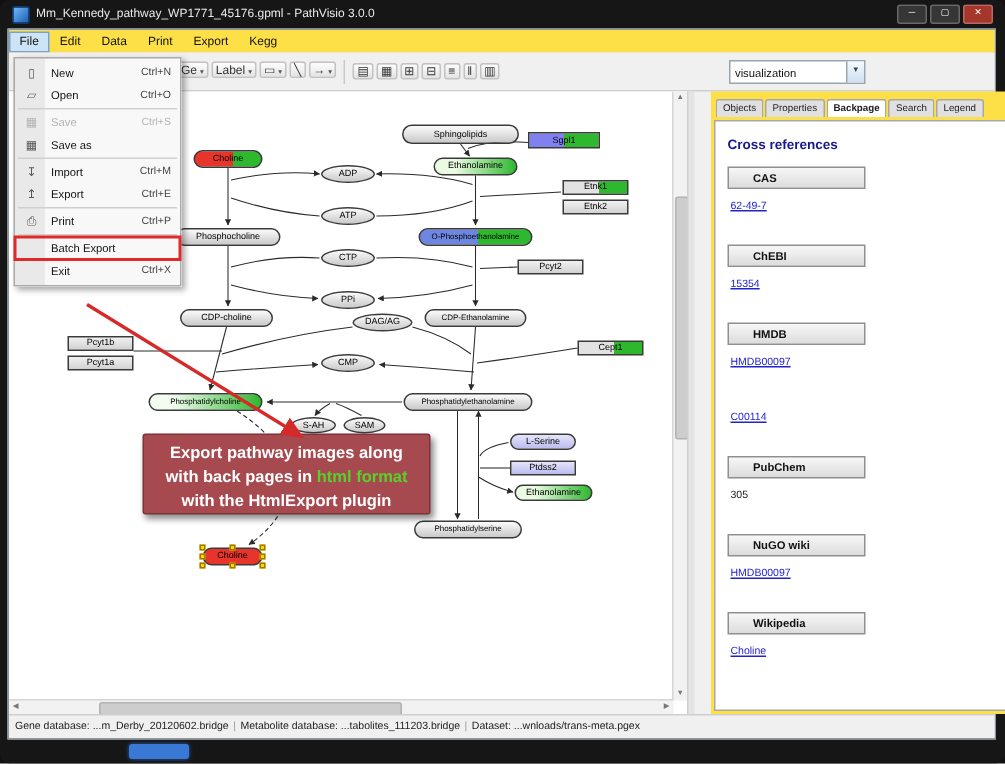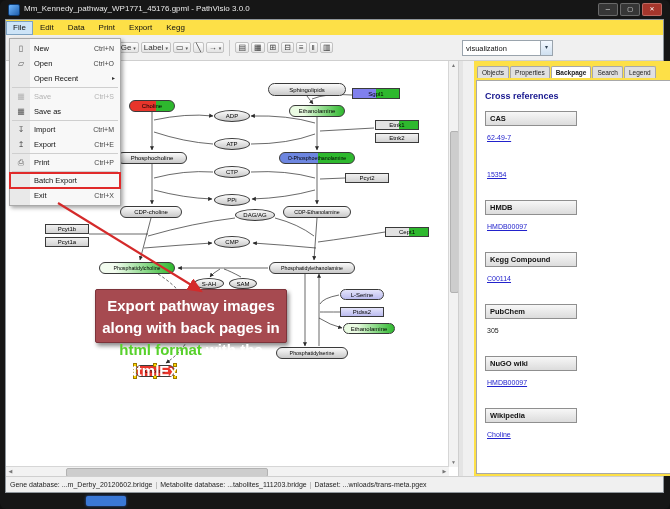--- a/index.html
+++ b/index.html
@@ -33,21 +33,21 @@
            box-sizing:border-box;font-size:7px;color:#222;}
   .tb-sep{width:1px;height:16px;background:#c9c9c9;margin:0 4px;}
   .tb-btn{min-width:16px;height:16px;border:1px solid #c2c2c2;background:linear-gradient(#fdfdfd,#e3e3e3);
           border-radius:2px;margin:0 1px;font-size:8px;line-height:15px;text-align:center;padding:0 2px;color:#333;}
   .tb-label{margin:0 3px 0 2px;font-size:7.5px;color:#222;}
   .tb-select{height:14px;border:1px solid #9aa4ad;background:#fff;display:flex;align-items:center;
              font-size:7.5px;padding-left:3px;color:#111;}
   .tb-select .arrow{margin-left:auto;width:11px;height:100%;background:linear-gradient(#f4f9ff,#cfe0f0);
              border-left:1px solid #9aa4ad;text-align:center;font-size:6px;line-height:13px;color:#345;}
   .dd{font-size:5px;color:#555;margin-left:2px;}
-  #visualization-select{position:absolute;left:456px;top:5px;width:86px;justify-content:space-between;}
+  #visualization-select{position:absolute;left:480px;top:5px;width:86px;justify-content:space-between;}
 
   
   #main{position:absolute;left:0;top:41px;width:657px;height:415px;}
   #canvas{position:absolute;left:0;top:0;width:452px;height:415px;background:#fff;overflow:hidden;}
   #node-layer{position:absolute;left:2px;top:5px;width:446px;height:400px;}
   #edge-svg{position:absolute;left:2px;top:5px;}
 
   .pnode{position:absolute;border:1px solid #3a3a3a;font-size:6px;color:#000;display:flex;
          align-items:center;justify-content:center;white-space:nowrap;overflow:hidden;box-sizing:border-box;}
   .pnode.rounded{border-radius:7px;}
@@ -69,21 +69,21 @@
   #splitter{position:absolute;left:452px;top:0;width:4px;height:415px;background:#e4e4e4;border-left:1px solid #cfcfcf;}
   #panel{position:absolute;left:468px;top:0;width:201px;height:415px;background:#fde047;box-sizing:border-box;padding-top:5px;}
   #tabs{display:flex;padding-left:3px;}
   .tab{font-size:6.5px;padding:2px 4px;border:1px solid #a8a8a8;border-bottom:none;background:#e0e0e0;
        color:#222;margin-right:1px;border-radius:2px 2px 0 0;}
   .tab.active{background:#fff;font-weight:bold;position:relative;top:0px;}
   #panel-content{position:absolute;left:2px;right:2px;top:19px;bottom:2px;background:#fff;
                  border:1px solid #a8a8a8;padding:6px 8px;box-sizing:border-box;overflow:hidden;}
   #bp-heading{color:#18188f;font-weight:bold;font-size:9px;margin:4px 0 10px 0;}
   .bp-section{margin-bottom:19px;}
-  .bp-title{width:92px;box-sizing:border-box;border:1px solid #8f8f8f;padding:2px 4px;
+  .bp-title{width:92px;box-sizing:border-box;border:1px solid #8f8f8f;padding:2px 16px;
             background:linear-gradient(#f7f7f7,#dcdcdc);font-size:7.5px;font-weight:bold;color:#111;}
   .bp-value{display:inline-block;margin:4px 0 0 2px;font-size:7px;color:#2222cc;text-decoration:underline;}
   .bp-value.plain{color:#222;text-decoration:none;}
 
   
   #statusbar{position:absolute;left:0;bottom:0;width:100%;height:16px;background:#f0f0f0;
              border-top:1px solid #cfcfcf;display:flex;align-items:center;padding-left:4px;
              box-sizing:border-box;font-size:7px;color:#222;white-space:nowrap;overflow:hidden;}
   .st-divider{color:#999;margin:0 3px;}
 
@@ -95,21 +95,21 @@
   .mi .mi-icon{position:absolute;left:3px;top:0;width:16px;text-align:center;font-size:8px;color:#555;}
   .mi .mi-shortcut{position:absolute;right:6px;top:0;font-size:7px;color:#444;}
   .mi .mi-sub{position:absolute;right:5px;top:0;font-size:6px;color:#333;}
   .mi.disabled, .mi.disabled .mi-shortcut, .mi.disabled .mi-icon{color:#b3b3b3;}
   .mi.highlighted{outline:2px solid #e02a2a;outline-offset:-1px;}
   .mi-sep{height:1px;background:#cfcfcf;margin:1px 2px;}
 
   
   #callout{position:absolute;left:89px;top:228px;width:192px;height:54px;z-index:40;
            border:1px solid #7c333a;border-radius:2px;box-shadow:2px 3px 4px rgba(0,0,0,.45);
-           color:#fff;font-weight:bold;font-size:15px;line-height:1.45;text-align:center;
+           color:#fff;font-weight:bold;font-size:11px;line-height:1.45;text-align:center;
            padding:5px 6px;box-sizing:border-box;}
   #annotation-arrow{position:absolute;left:0;top:0;width:670px;height:509px;z-index:80;pointer-events:none;}
 
   #taskbar-fragment{position:absolute;left:86px;top:496px;width:40px;height:10px;background:#3a78d6;
                     border-radius:2px;box-shadow:0 0 3px #2a5cb0;}
 </style>
 </head>
 <body>
 
 <div id="screen">
@@ -259,44 +259,43 @@
             <div class="tab">Objects</div>
             <div class="tab">Properties</div>
             <div class="tab active">Backpage</div>
             <div class="tab">Search</div>
             <div class="tab">Legend</div>
           </div>
         <div id="panel-content">
           <div id="bp-heading">Cross references</div>
           <div id="bp-sections">
               <div class="bp-section"><div class="bp-title">CAS</div><a class="bp-value">62-49-7</a></div>
-              <div class="bp-section"><a class="bp-value">15354</a></div>
+              <div class="bp-section"><div class="bp-title">ChEBI</div><a class="bp-value">15354</a></div>
               <div class="bp-section"><div class="bp-title">HMDB</div><a class="bp-value">HMDB00097</a></div>
-              <div class="bp-section"><div class="bp-title">Kegg Compound</div><a class="bp-value">C00114</a></div>
+              <div class="bp-section"><a class="bp-value">C00114</a></div>
               <div class="bp-section"><div class="bp-title">PubChem</div><span class="bp-value plain">305</span></div>
               <div class="bp-section"><div class="bp-title">NuGO wiki</div><a class="bp-value">HMDB00097</a></div>
               <div class="bp-section"><div class="bp-title">Wikipedia</div><a class="bp-value">Choline</a></div>
             </div>
 
         </div>
       </div>
     </div>
 
     <div id="statusbar">
         <span class="st-seg">Gene database: ...m_Derby_20120602.bridge</span>
         <span class="st-divider">|</span>
         <span class="st-seg">Metabolite database: ...tabolites_111203.bridge</span>
         <span class="st-divider">|</span>
         <span class="st-seg">Dataset: ...wnloads/trans-meta.pgex</span>
       </div>
 
     <div id="file-menu">
         <div class="mi"><span class="mi-icon">▯</span><span class="mi-label">New</span><span class="mi-shortcut">Ctrl+N</span></div>
         <div class="mi"><span class="mi-icon">▱</span><span class="mi-label">Open</span><span class="mi-shortcut">Ctrl+O</span></div>
-        <div class="mi"><span class="mi-icon"></span><span class="mi-label">Open Recent</span><span class="mi-sub">▸</span></div>
         <div class="mi-sep"></div>
         <div class="mi disabled"><span class="mi-icon">▦</span><span class="mi-label">Save</span><span class="mi-shortcut">Ctrl+S</span></div>
         <div class="mi"><span class="mi-icon">▦</span><span class="mi-label">Save as</span></div>
         <div class="mi-sep"></div>
         <div class="mi"><span class="mi-icon">↧</span><span class="mi-label">Import</span><span class="mi-shortcut">Ctrl+M</span></div>
         <div class="mi"><span class="mi-icon">↥</span><span class="mi-label">Export</span><span class="mi-shortcut">Ctrl+E</span></div>
         <div class="mi-sep"></div>
         <div class="mi"><span class="mi-icon">⎙</span><span class="mi-label">Print</span><span class="mi-shortcut">Ctrl+P</span></div>
         <div class="mi-sep"></div>
         <div class="mi highlighted"><span class="mi-icon"></span><span class="mi-label">Batch Export</span></div>

